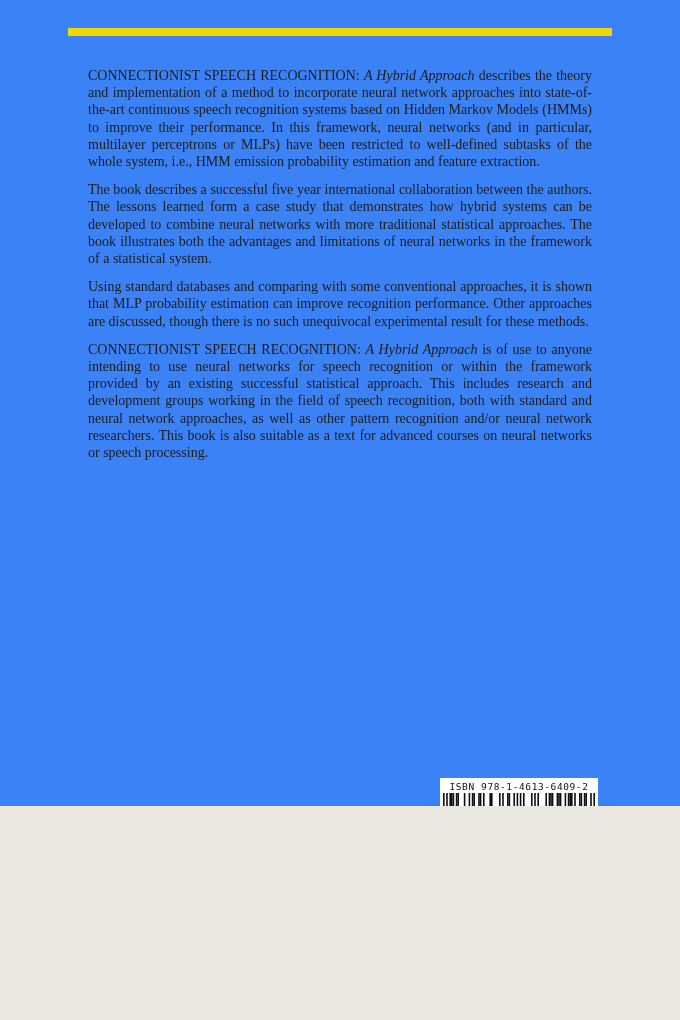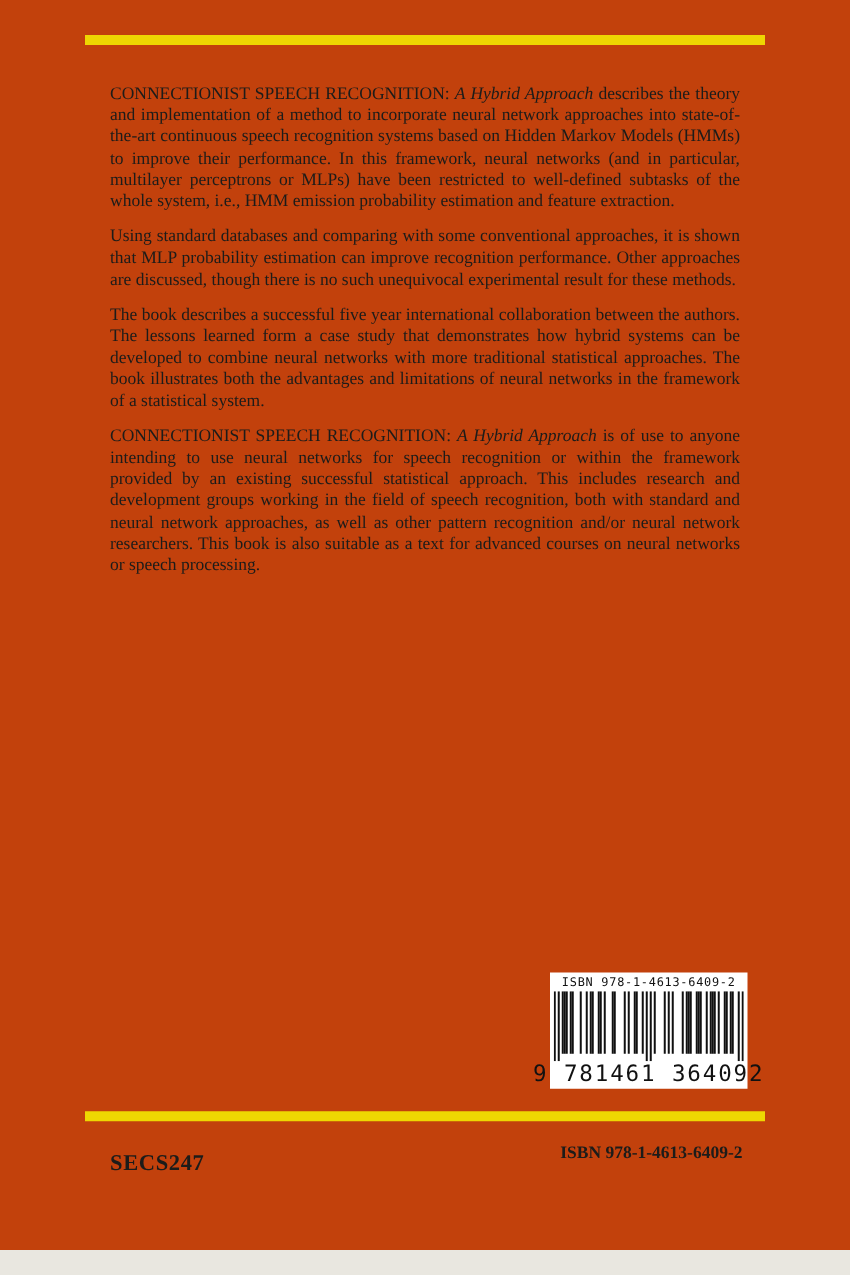--- a/index.html
+++ b/index.html
@@ -1,21 +1,21 @@
 <!DOCTYPE html>
 <html><head>
 <meta charset="utf-8">
 <style>
   html,body{margin:0;padding:0;}
   body{background:#e9e7e0;}
   .page{
     position:relative;
-    width:680px;height:1000px;
+    width:680px;height:806px;
     margin:0 auto;
-    background:#c2410c;
+    background:#3b82f6;
     font-family:"Liberation Serif", serif;
     color:#1c1c1a;
     overflow:hidden;
   }
   .accent-bar{
     position:absolute;
     left:68px;width:544px;height:8px;
     background:#eed702;
   }
   .accent-bar.top{top:28px;}
@@ -63,22 +63,22 @@
 </style>
 </head>
 <body>
 
 <div class="page">
 
   <div class="accent-bar top"></div>
 
   <div class="body-text">
     <p><span>CONNECTIONIST SPEECH RECOGNITION: </span><em>A Hybrid Approach</em><span> describes the theory and implementation of a method to incorporate neural network approaches into state-of-the-art continuous speech recognition systems based on Hidden Markov Models (HMMs) to improve their performance.  In this framework, neural networks (and in particular, multilayer perceptrons or MLPs) have been restricted to well-defined subtasks of the whole system, i.e., HMM emission probability estimation and feature extraction.</span></p>
+    <p><span>The book describes a successful five year international collaboration between the authors.  The lessons learned form a case study that demonstrates how hybrid systems can be developed to combine neural networks with more traditional statistical approaches.  The book illustrates both the advantages and limitations of neural networks in the framework of a statistical system.</span></p>
     <p><span>Using standard databases and comparing with some conventional approaches, it is shown that MLP probability estimation can improve recognition performance.  Other approaches are discussed, though there is no such unequivocal experimental result for these methods.</span></p>
-    <p><span>The book describes a successful five year international collaboration between the authors.  The lessons learned form a case study that demonstrates how hybrid systems can be developed to combine neural networks with more traditional statistical approaches.  The book illustrates both the advantages and limitations of neural networks in the framework of a statistical system.</span></p>
     <p><span>CONNECTIONIST SPEECH RECOGNITION: </span><em>A Hybrid Approach</em><span> is of use to anyone intending to use neural networks for speech recognition or within the framework provided by an existing successful statistical approach.  This includes research and development groups working in the field of speech recognition, both with standard and neural network approaches, as well as other pattern recognition and/or neural network researchers.  This book is also suitable as a text for advanced courses on neural networks or speech processing.</span></p>
   </div>
 
   <div class="barcode-box">
     <div class="barcode-isbn-label">ISBN 978-1-4613-6409-2</div>
     <div class="barcode-bars"><svg width="152" height="56" xmlns="http://www.w3.org/2000/svg">
           <rect x="0.0" y="0" width="1.6" height="56" fill="#101010"></rect>
           <rect x="3.2" y="0" width="1.6" height="56" fill="#101010"></rect>
           <rect x="6.4" y="0" width="1.6" height="50" fill="#101010"></rect>
           <rect x="8.0" y="0" width="1.6" height="50" fill="#101010"></rect>

